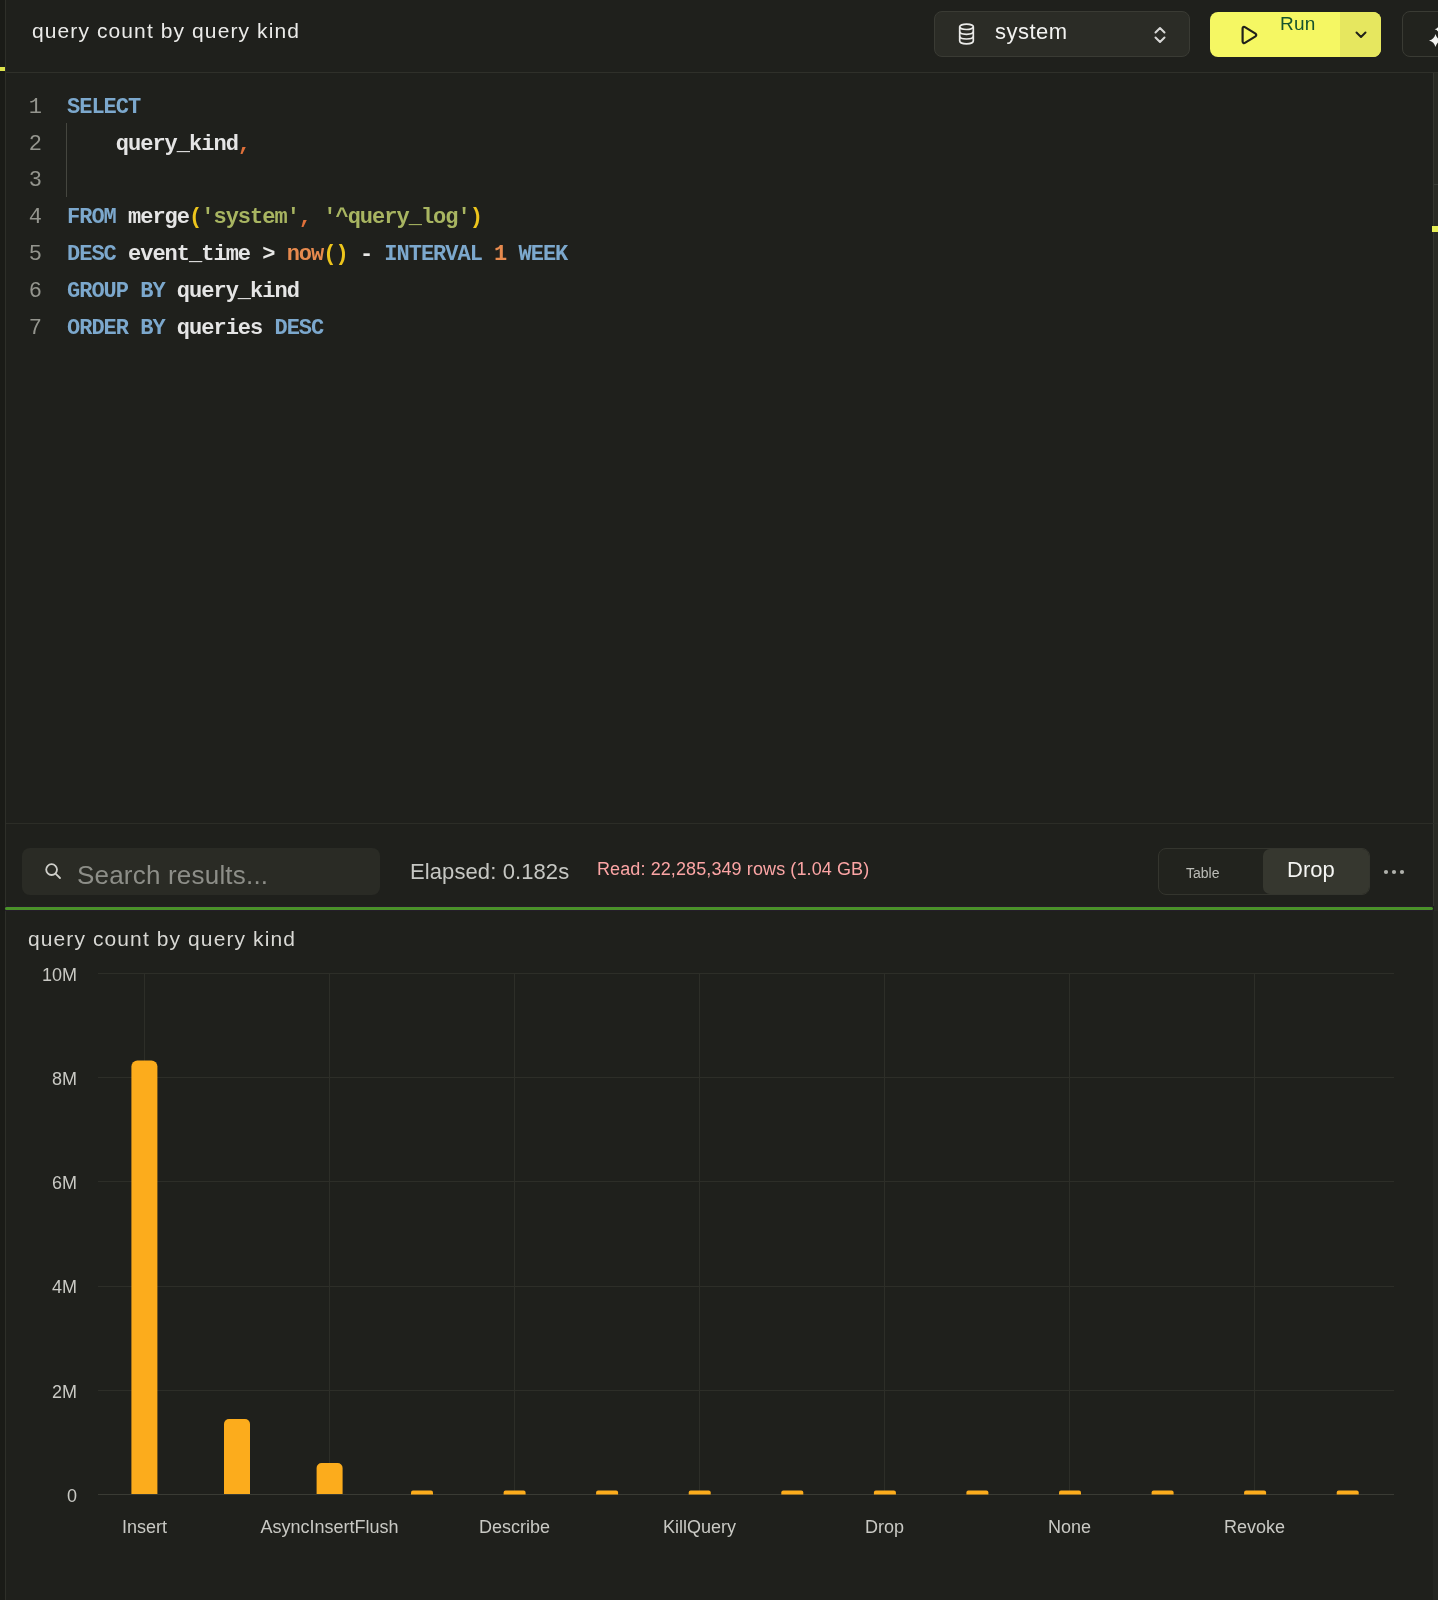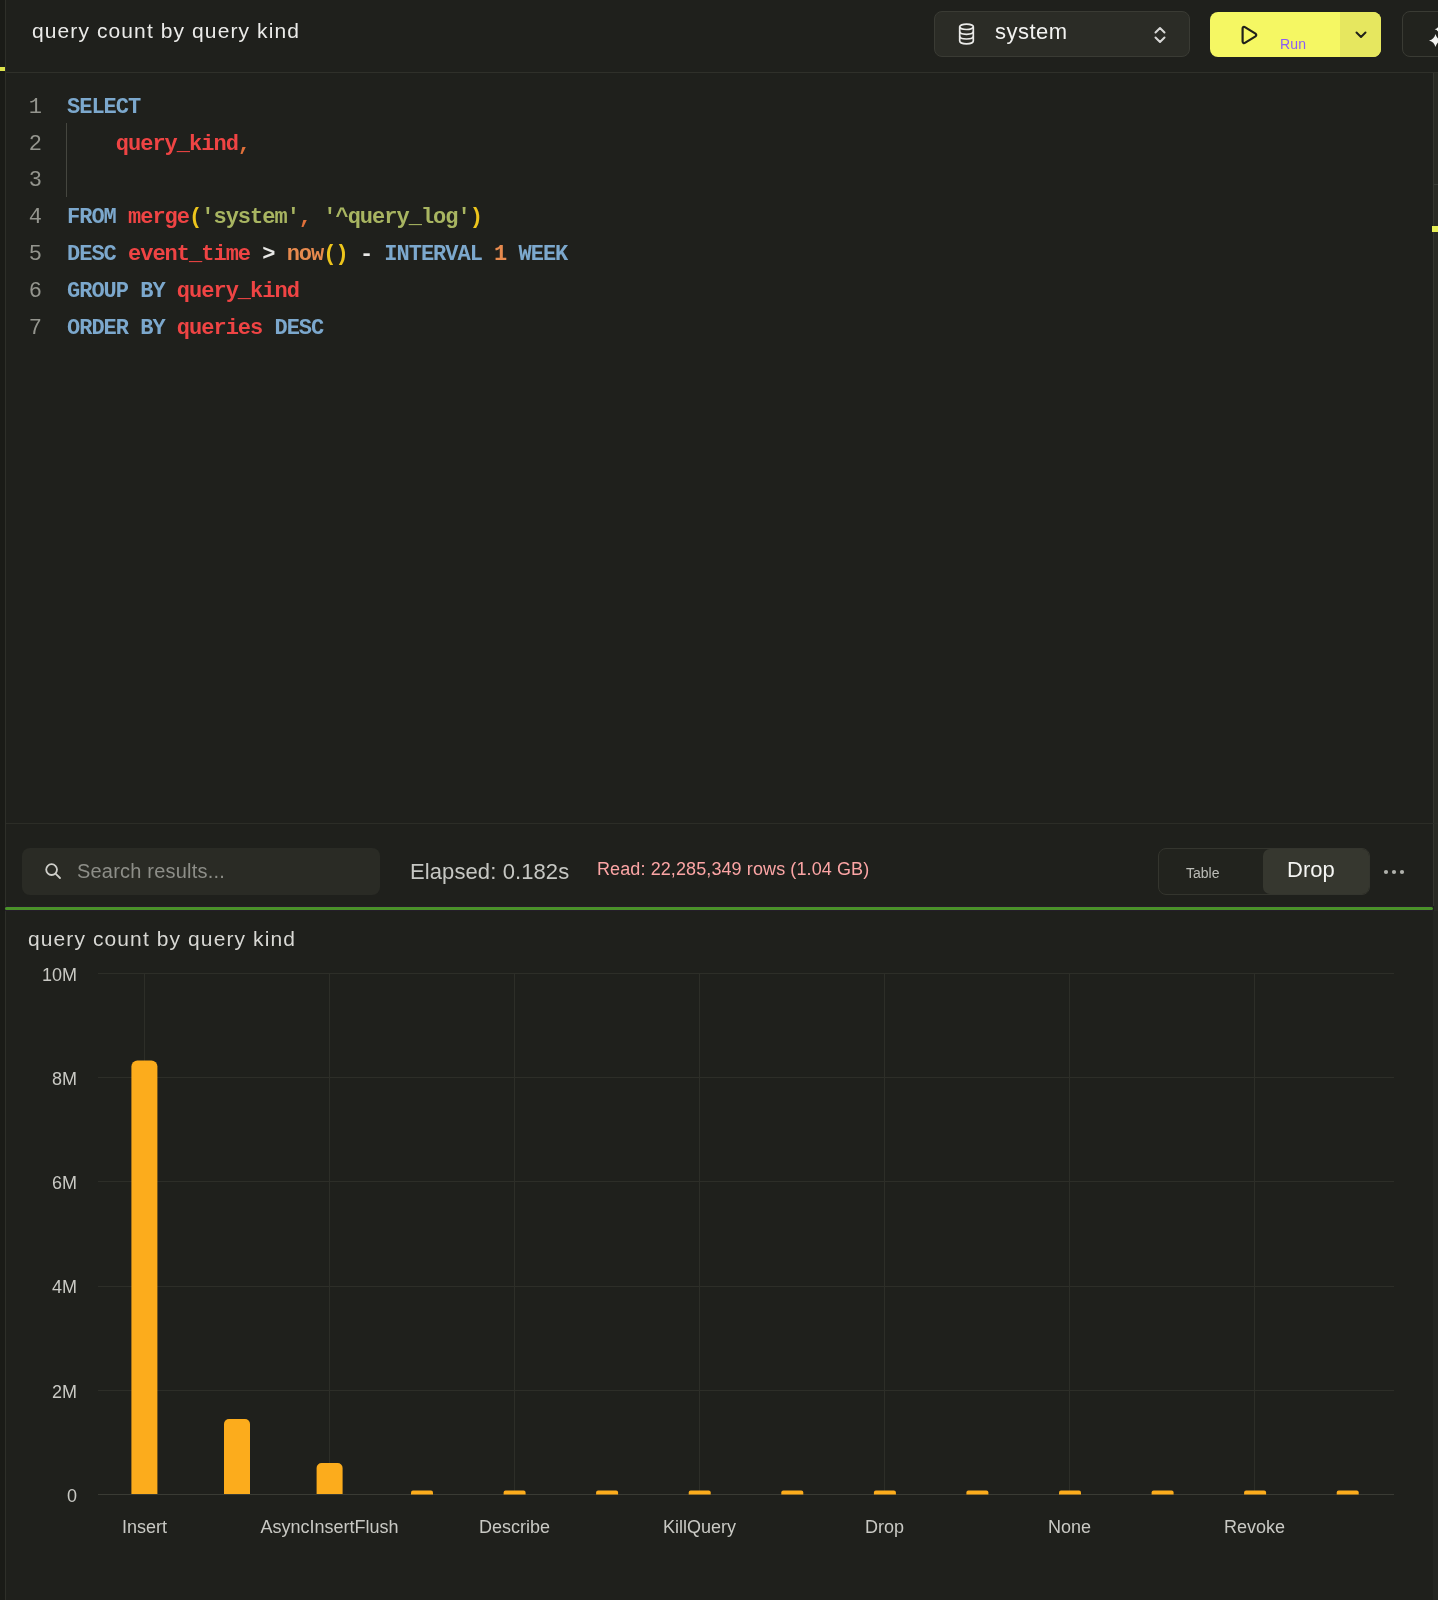--- a/index.html
+++ b/index.html
@@ -8,38 +8,38 @@
   
   #leftstrip{left:0;top:0;width:5px;height:1600px;background:#1a1b17;border-right:1px solid #2e2f29;}
   #leftdash{left:0;top:67px;width:5px;height:4px;background:#dde34c;}
   
   #topbar{left:6px;top:0;width:1432px;height:72px;border-bottom:1px solid #2f302a;}
   #title{left:32px;top:19px;font-size:21px;color:#ebebe9;letter-spacing:1.1px;}
   #sysbtn{left:934px;top:11px;width:256px;height:46px;background:#2b2c26;border:1px solid #3a3b34;border-radius:8px;box-sizing:border-box;}
   #systext{left:60px;top:7px;font-size:22px;color:#f2f2f0;font-weight:500;letter-spacing:0.5px;position:absolute;}
   #runbtn{left:1210px;top:12px;width:171px;height:45px;background:#f5f763;border-radius:8px;overflow:hidden;}
   #runsplit{position:absolute;right:0;top:0;width:41px;height:45px;background:#e6e75f;}
-  #runtext{position:absolute;left:70px;top:24px;font-size:14px;font-weight:500;color:#8b5cf6;letter-spacing:0.2px;}
+  #runtext{position:absolute;left:70px;top:1px;font-size:19px;font-weight:500;color:#14532d;letter-spacing:0.2px;}
   #sparkbtn{left:1402px;top:11px;width:44px;height:46px;border:1px solid #3a3b34;border-radius:8px;box-sizing:border-box;background:#22231e;}
   
   #code{left:6px;top:89.8px;font-family:"Liberation Mono",monospace;font-size:22px;font-weight:700;letter-spacing:-1px;line-height:36.8px;white-space:pre;}
   .ln{position:absolute;width:36px;text-align:right;left:0;top:0;color:#94958e;font-weight:400;letter-spacing:0;}
   .cl{position:absolute;left:61px;}
-  .kw{color:#7ca8cd;} .id{color:#ef4444;} .pu{color:#e0703a;} .pa{color:#edc51c;}
+  .kw{color:#7ca8cd;} .id{color:#e5e5e5;} .pu{color:#e0703a;} .pa{color:#edc51c;}
   .st{color:#a8b561;} .fn{color:#e78a4e;} .op{color:#e8e8e6;} .nu{color:#e78a4e;}
   #indent{left:66px;top:123px;width:1px;height:74px;background:#45463f;}
   
   #rightstrip{left:1434px;top:73px;width:4px;height:838px;background:#292a24;}
   #rightborder{left:1433px;top:73px;width:1px;height:833px;background:#35362f;}
   #rightdiv{left:1434px;top:184px;width:4px;height:1px;background:#3a3b35;}
   #rightdash{left:1432px;top:226px;width:6px;height:6px;background:#e8ef55;}
   
   #tbborder{left:6px;top:823px;width:1432px;height:1px;background:#2c2d27;}
   #search{left:22px;top:848px;width:358px;height:47px;background:#2a2b25;border-radius:8px;box-sizing:border-box;}
-  #searchph{position:absolute;left:55px;top:12px;font-size:20px;color:#8d8e88;letter-spacing:0.2px;}
+  #searchph{position:absolute;left:55px;top:12px;font-size:26px;color:#8d8e88;letter-spacing:0.2px;}
   #elapsed{left:410px;top:859px;font-size:22px;color:#c6c7c3;letter-spacing:0.1px;}
   #read{left:597px;top:859px;font-size:18px;color:#fca5a5;letter-spacing:0.1px;}
   #toggle{left:1158px;top:848px;width:212px;height:47px;background:#22231e;border:1px solid #34352e;border-radius:8px;box-sizing:border-box;}
   #segchart{position:absolute;left:104px;top:0px;width:106px;height:45px;background:#36372f;border-radius:7px;}
   #tabletext{position:absolute;left:27px;top:16px;font-size:14px;color:#bcbdb8;}
   #charttext{position:absolute;left:128px;top:8px;font-size:22px;color:#f5f5f3;font-weight:500;}
   #dots{left:1383px;top:868px;width:22px;height:8px;}
   
   #greenline{left:5px;top:907px;width:1428px;height:3px;background:#4a9129;border-radius:2px;}
   #greendark1{left:5px;top:906px;width:1428px;height:1px;background:#241d29;}

